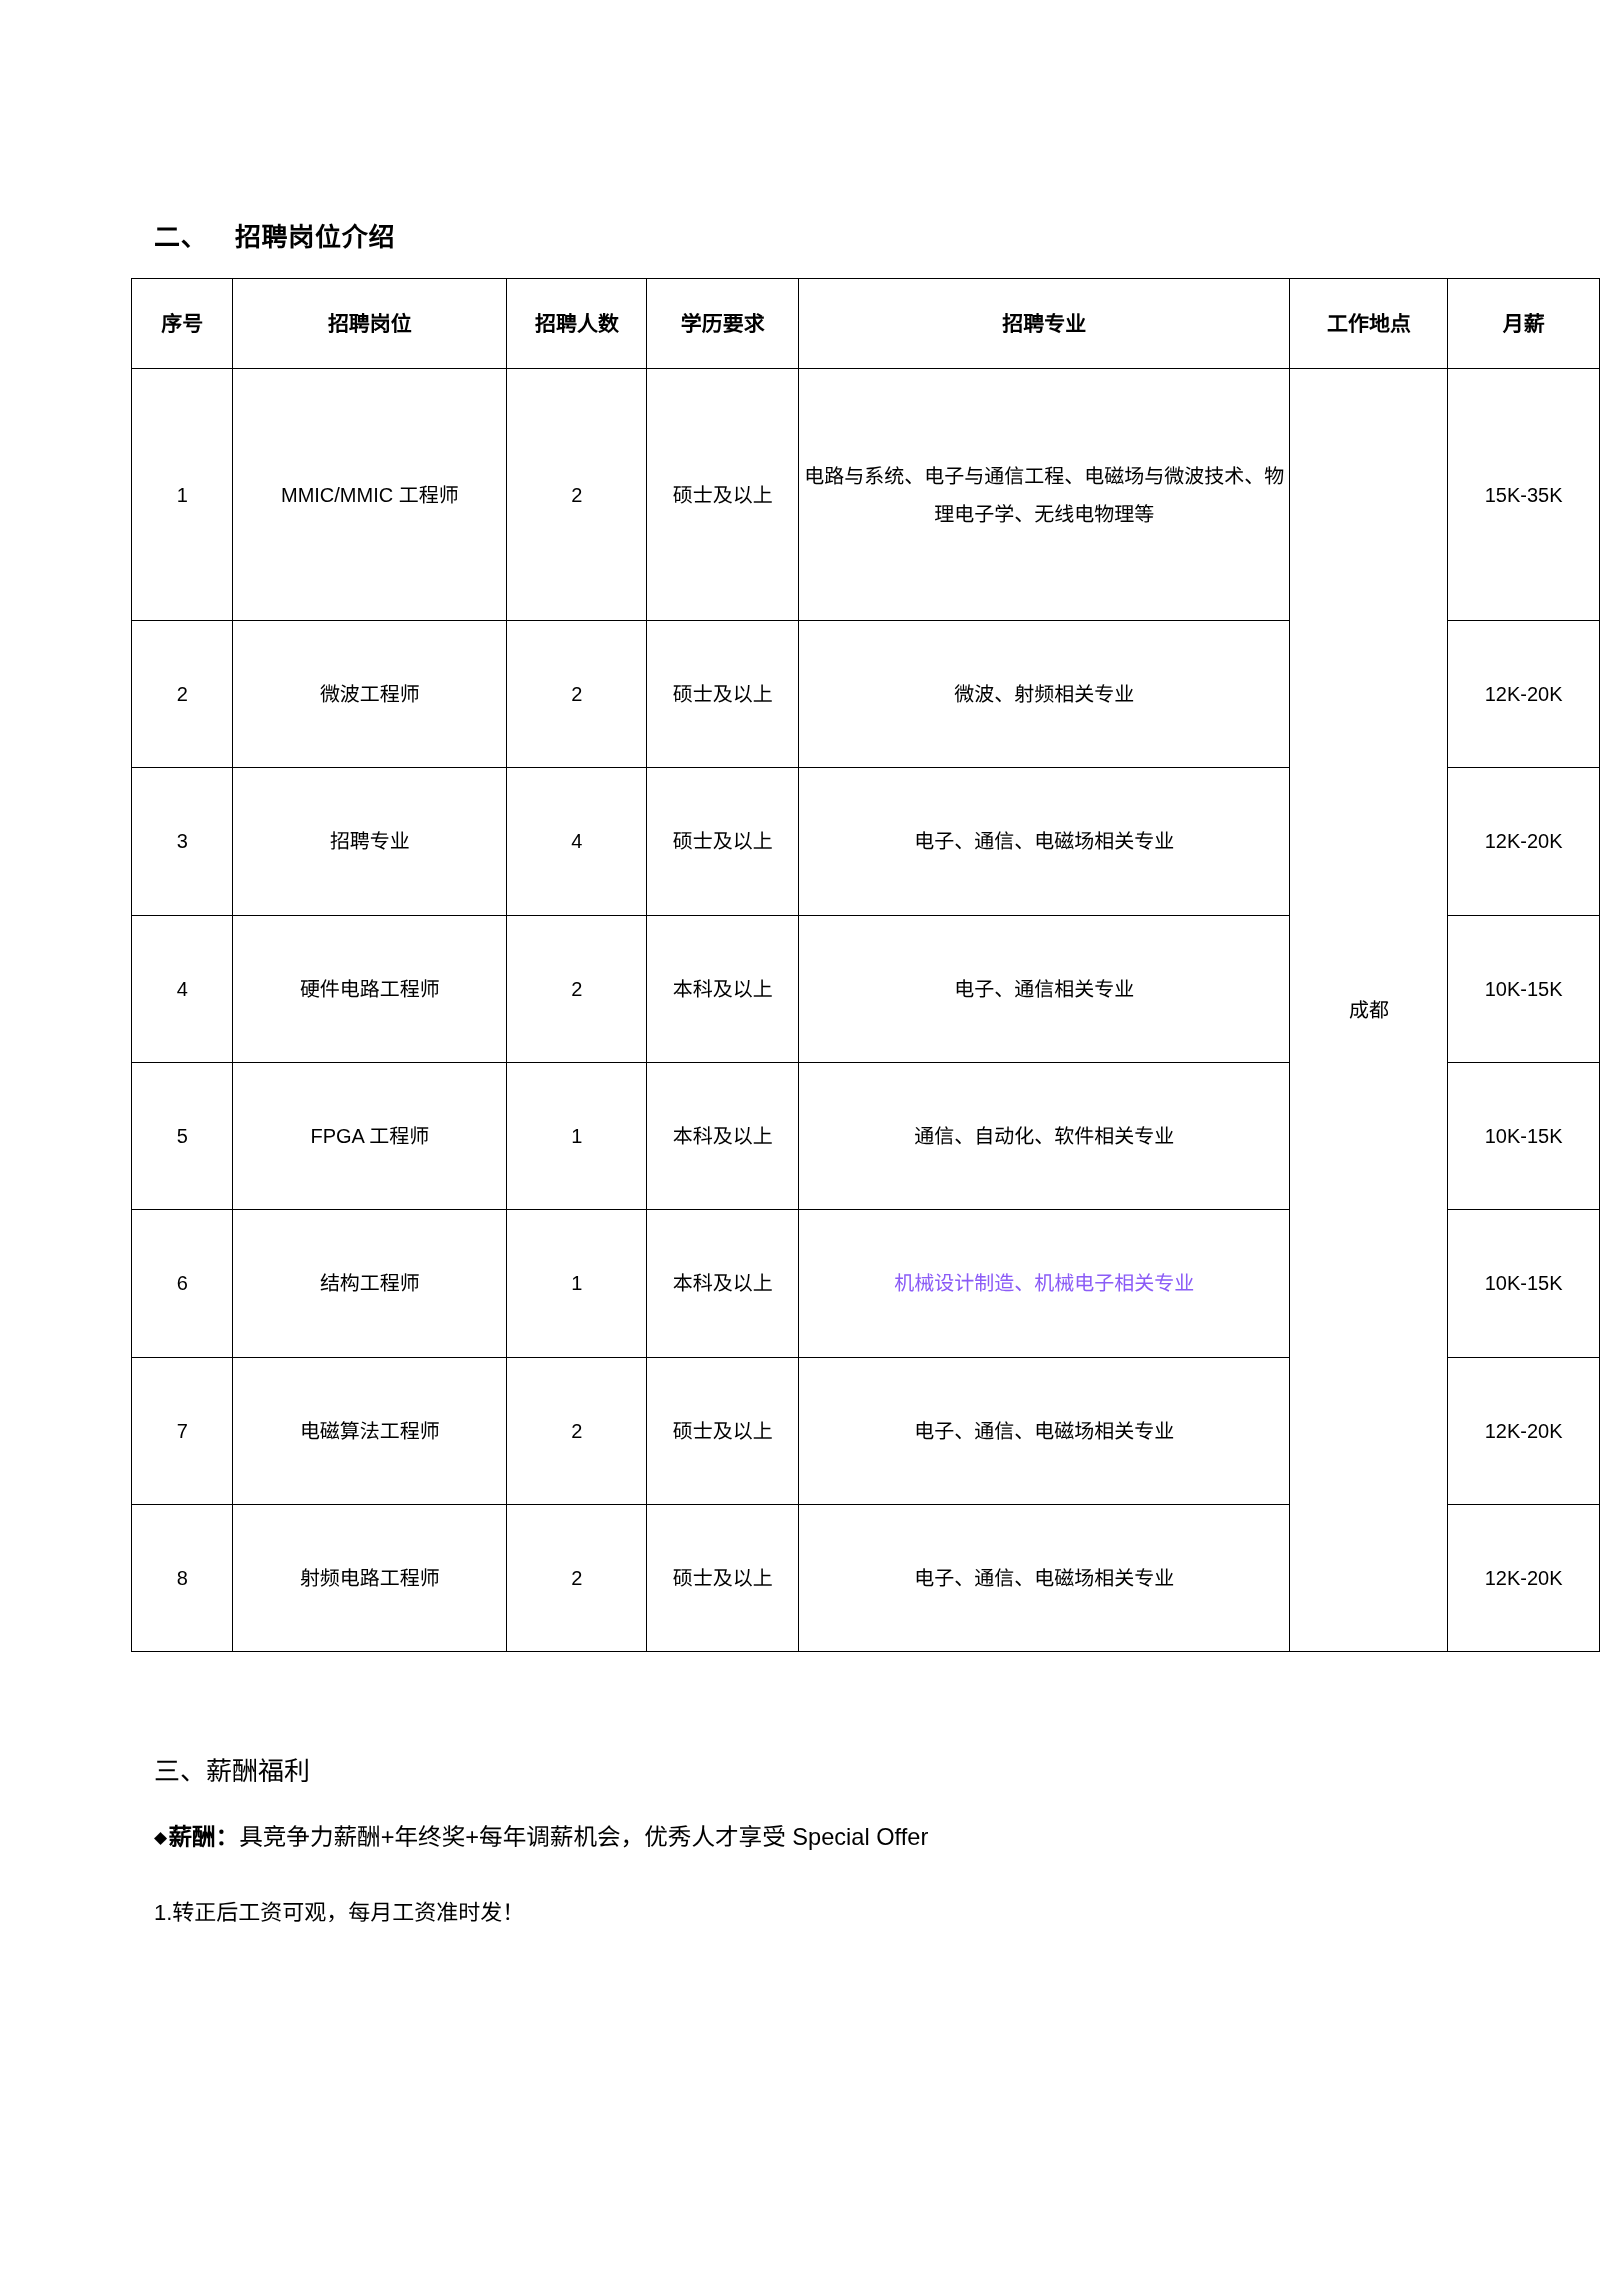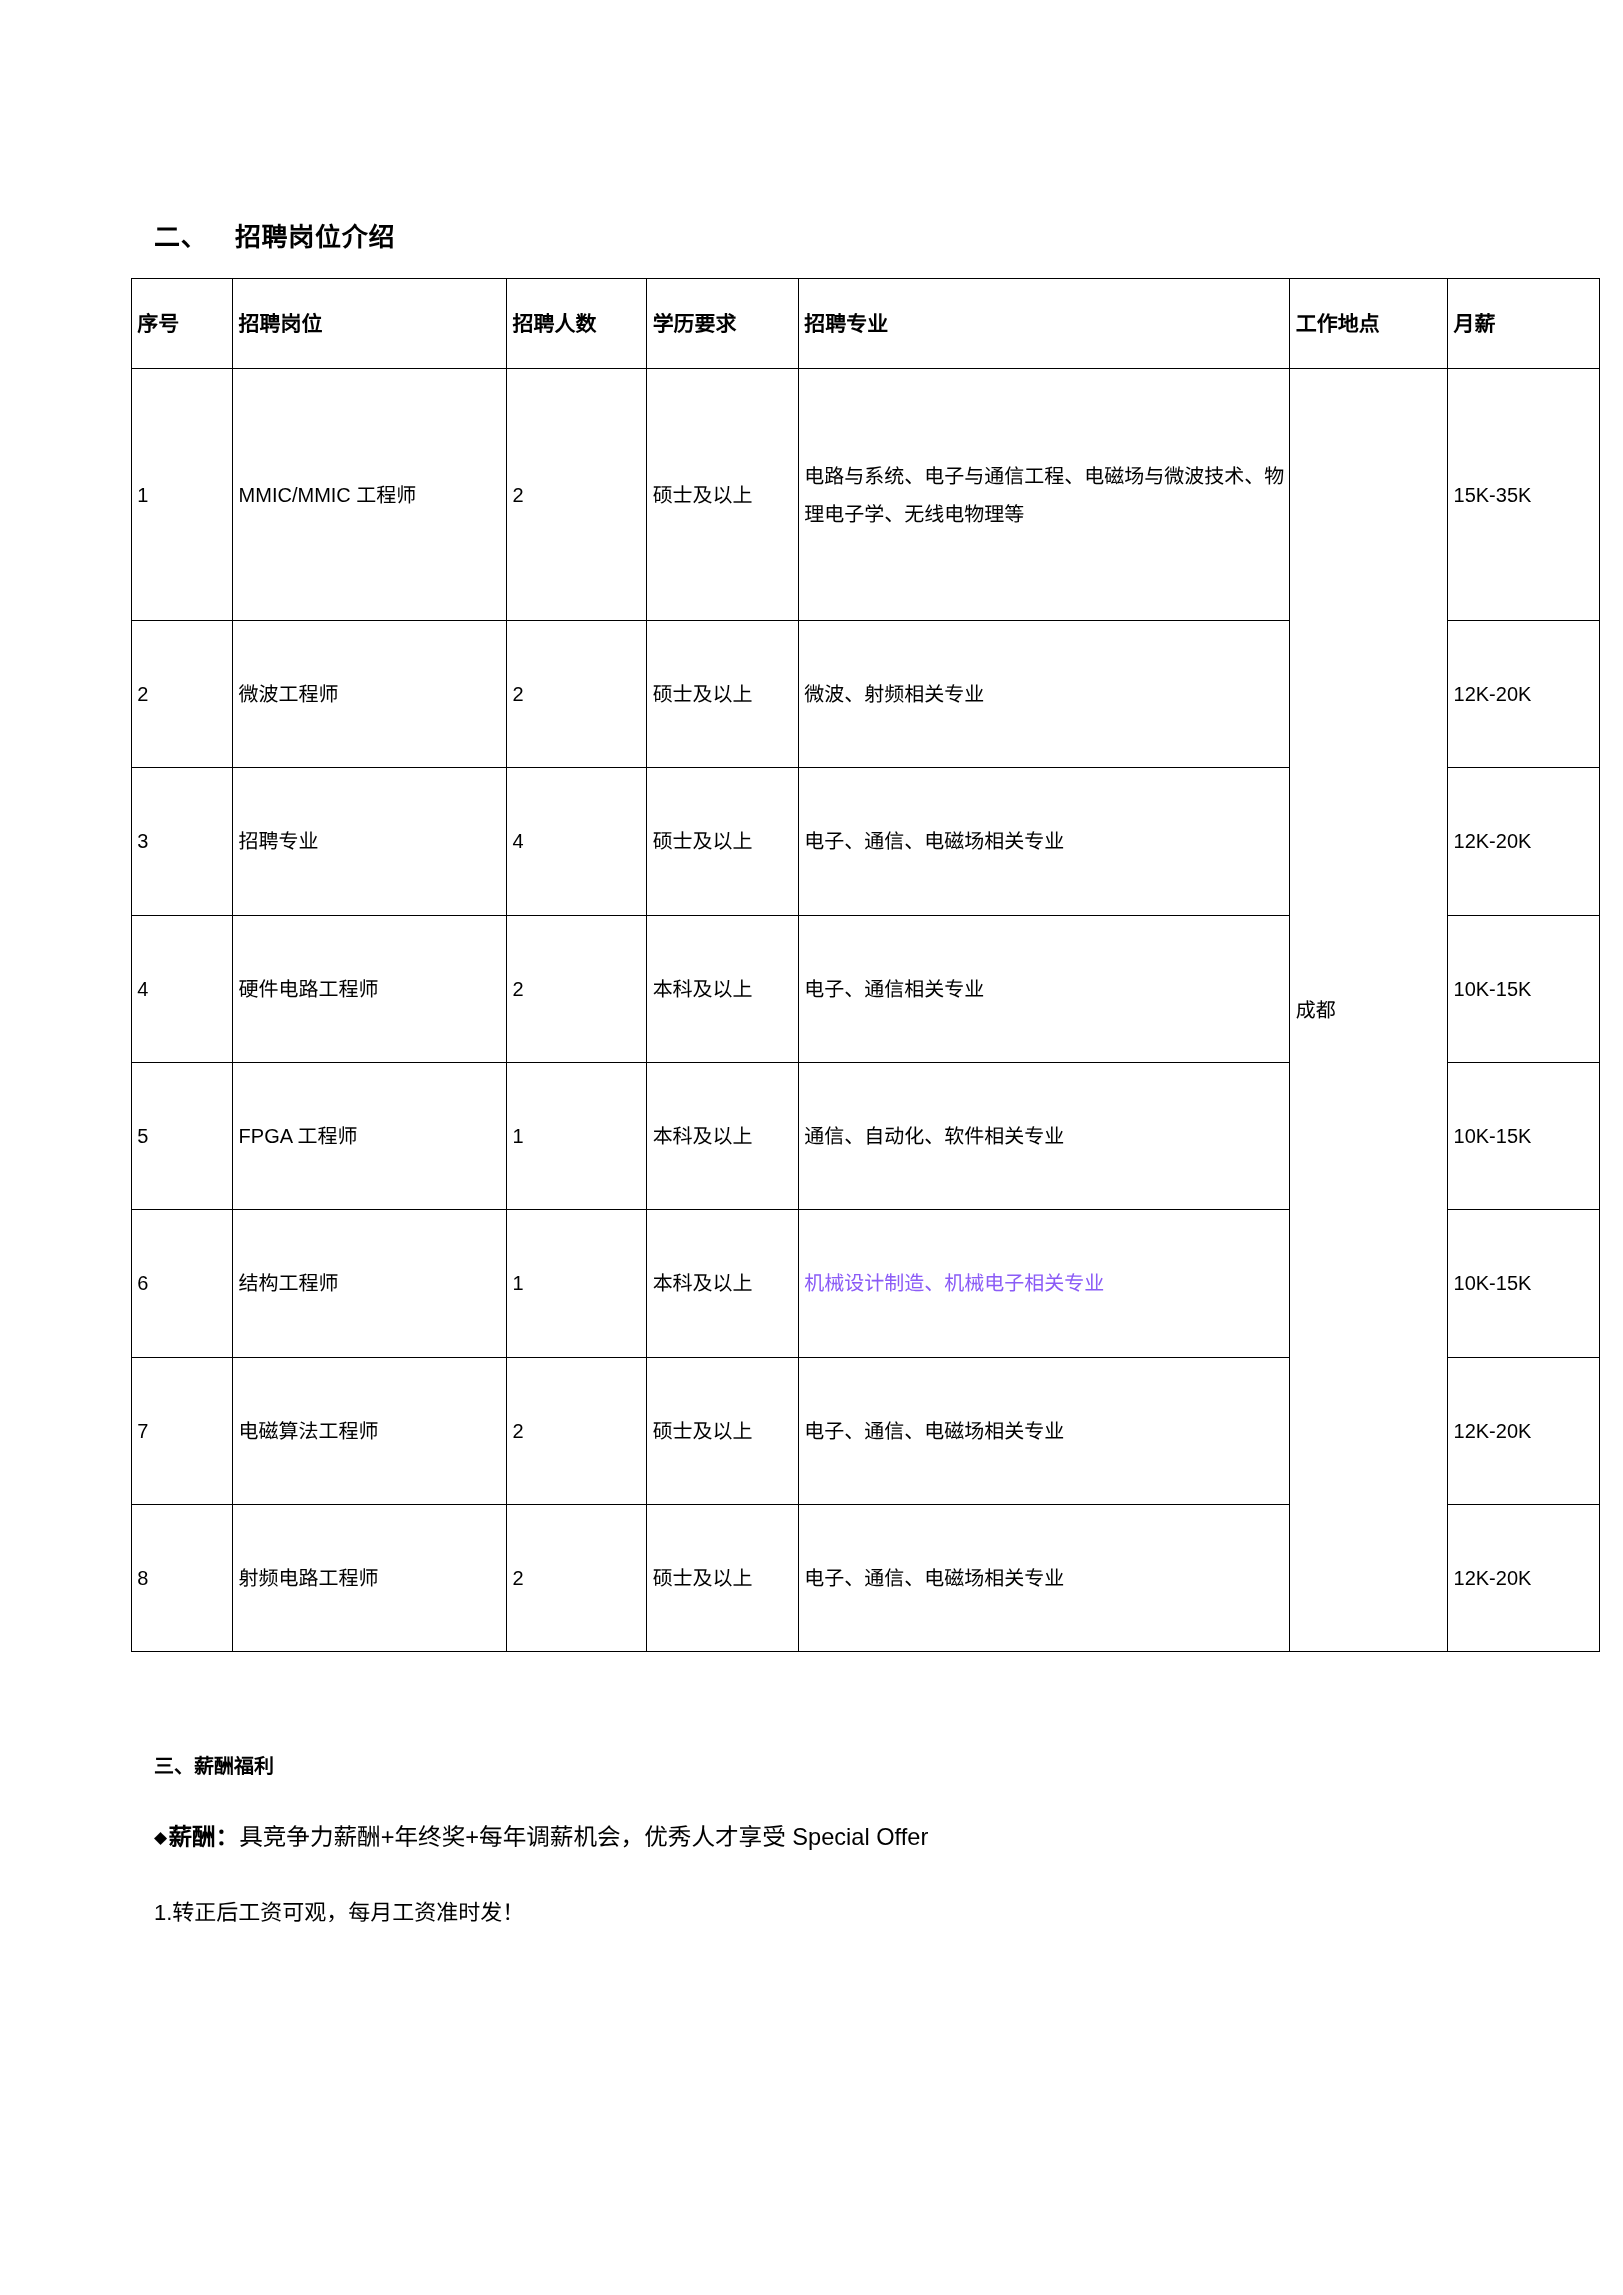--- a/index.html
+++ b/index.html
@@ -33,21 +33,21 @@
     margin-right: 27.5px;
   }
   table.jobs {
     border-collapse: collapse;
     width: 1469px;
     table-layout: fixed;
     margin-left: 0;
   }
   table.jobs td, table.jobs th {
     border: 1.3px solid #000000;
-    text-align: left;
+    text-align: center;
     vertical-align: middle;
     font-size: 20px;
     font-weight: normal;
     padding: 9.2px 5.2px;
     line-height: 1.9;
   }
   table.jobs thead th {
     font-weight: bold;
     height: 71px;
     font-size: 21px;
@@ -67,23 +67,23 @@
     font-size: 21px;
   }
   .row-tall td { height: 128px; }
   .row-first td { height: 232px; }
 
   .section2 {
     margin-top: 98px;
     padding-left: 23px;
   }
   .section2 h3 {
-    font-size: 20px;
-    font-weight: bold;
-    margin: 0 0 40px 0;
+    font-size: 26px;
+    font-weight: normal;
+    margin: 0 0 32px 0;
   }
   .benefit-line {
     font-size: 23.6px;
     margin: 0 0 38px 0;
     line-height: 1.6;
   }
   .benefit-line .bullet {
     font-size: 17px;
     vertical-align: 2.6px;
     margin-right: 1.3px;

